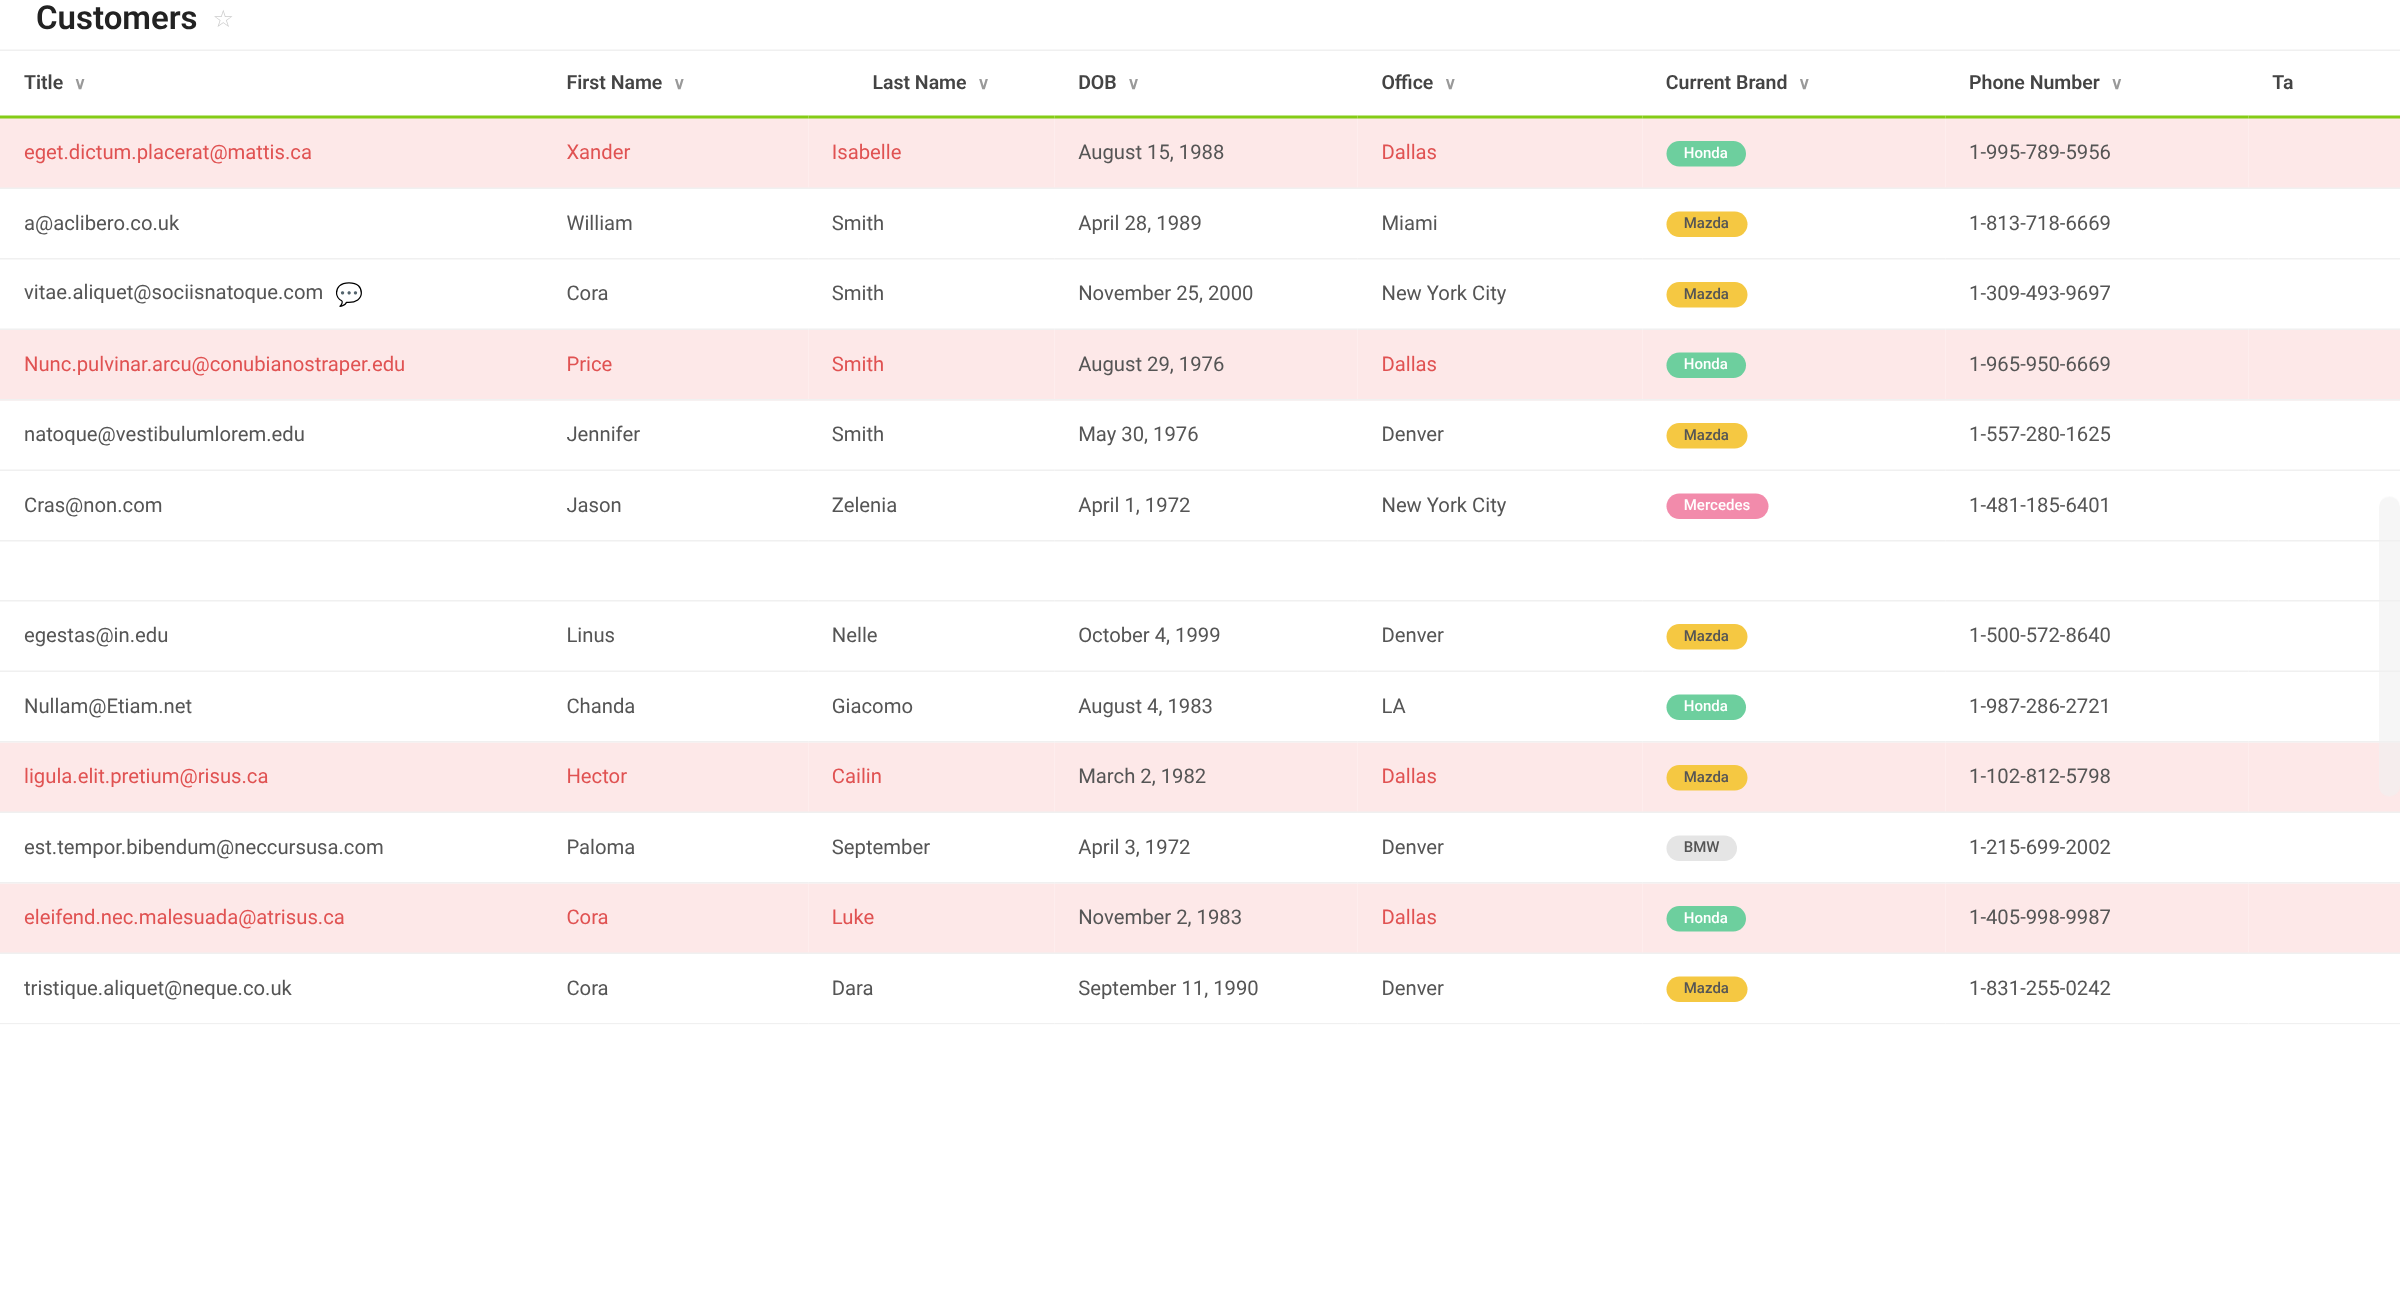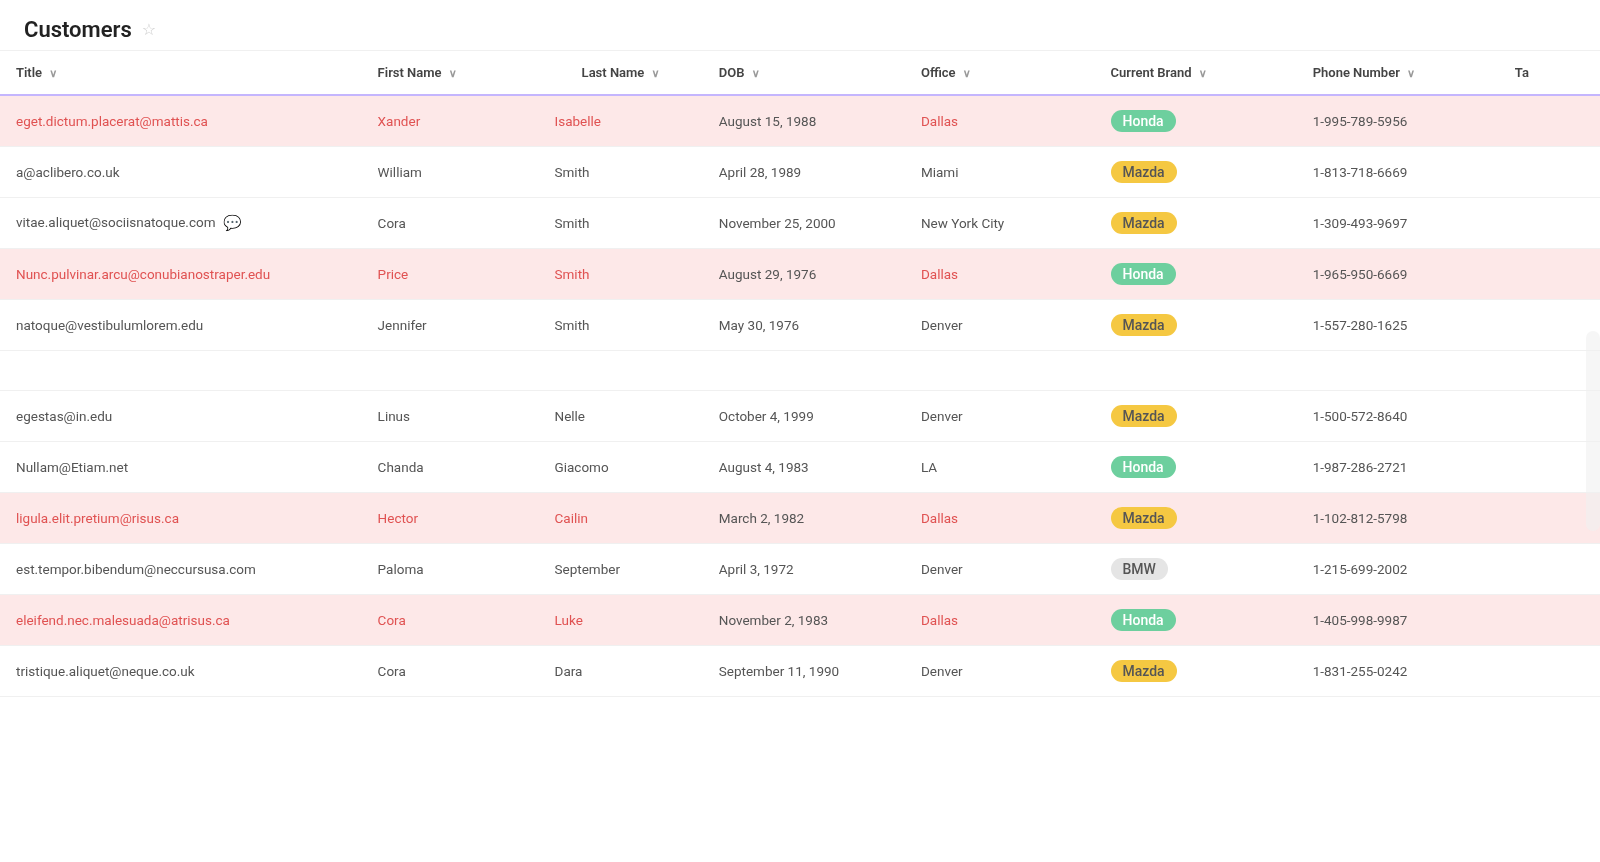--- a/index.html
+++ b/index.html
@@ -10,21 +10,21 @@
 
     body {
       font-family: -apple-system, BlinkMacSystemFont, 'Segoe UI', Roboto, sans-serif;
       background: #ffffff;
       color: #333;
       font-size: 14px;
       overflow-x: hidden;
     }
 
     .page-header {
-      padding: 17px 24px 8px 24px;
+      padding: 0 24px 8px 24px;
       display: flex;
       align-items: center;
       gap: 10px;
       border-bottom: 1px solid #f0f0f0;
     }
 
     .page-title {
       font-size: 22px;
       font-weight: 600;
       color: #222;
@@ -43,21 +43,21 @@
     }
 
     table {
       width: 100%;
       border-collapse: collapse;
       min-width: 1500px;
     }
 
     thead tr {
       background: #fff;
-      border-bottom: 2px solid #c4b5fd;
+      border-bottom: 2px solid #84cc16;
     }
 
     thead th {
       padding: 14px 16px;
       text-align: left;
       font-weight: 600;
       color: #444;
       font-size: 13px;
       white-space: nowrap;
       cursor: pointer;
@@ -92,21 +92,21 @@
     }
 
     tbody tr.highlighted td.normal-text {
       color: #555;
     }
 
     .brand-badge {
       display: inline-block;
       padding: 3px 12px;
       border-radius: 20px;
-      font-size: 14px;
+      font-size: 10px;
       font-weight: 500;
       color: white;
     }
 
     .brand-honda {
       background: #6dcf9e;
     }
 
     .brand-mazda {
       background: #f5c842;
@@ -245,20 +245,30 @@
         <tr>
           <td>natoque@vestibulumlorem.edu</td>
           <td>Jennifer</td>
           <td>Smith</td>
           <td>May 30, 1976</td>
           <td>Denver</td>
           <td><span class="brand-badge brand-mazda">Mazda</span></td>
           <td>1-557-280-1625</td>
           <td></td>
         </tr>
+        <tr>
+          <td>Cras@non.com</td>
+          <td>Jason</td>
+          <td>Zelenia</td>
+          <td>April 1, 1972</td>
+          <td>New York City</td>
+          <td><span class="brand-badge brand-mercedes">Mercedes</span></td>
+          <td>1-481-185-6401</td>
+          <td></td>
+        </tr>
         <tr class="empty-row">
           <td colspan="8"></td>
         </tr>
         <tr>
           <td>egestas@in.edu</td>
           <td>Linus</td>
           <td>Nelle</td>
           <td>October 4, 1999</td>
           <td>Denver</td>
           <td><span class="brand-badge brand-mazda">Mazda</span></td>

